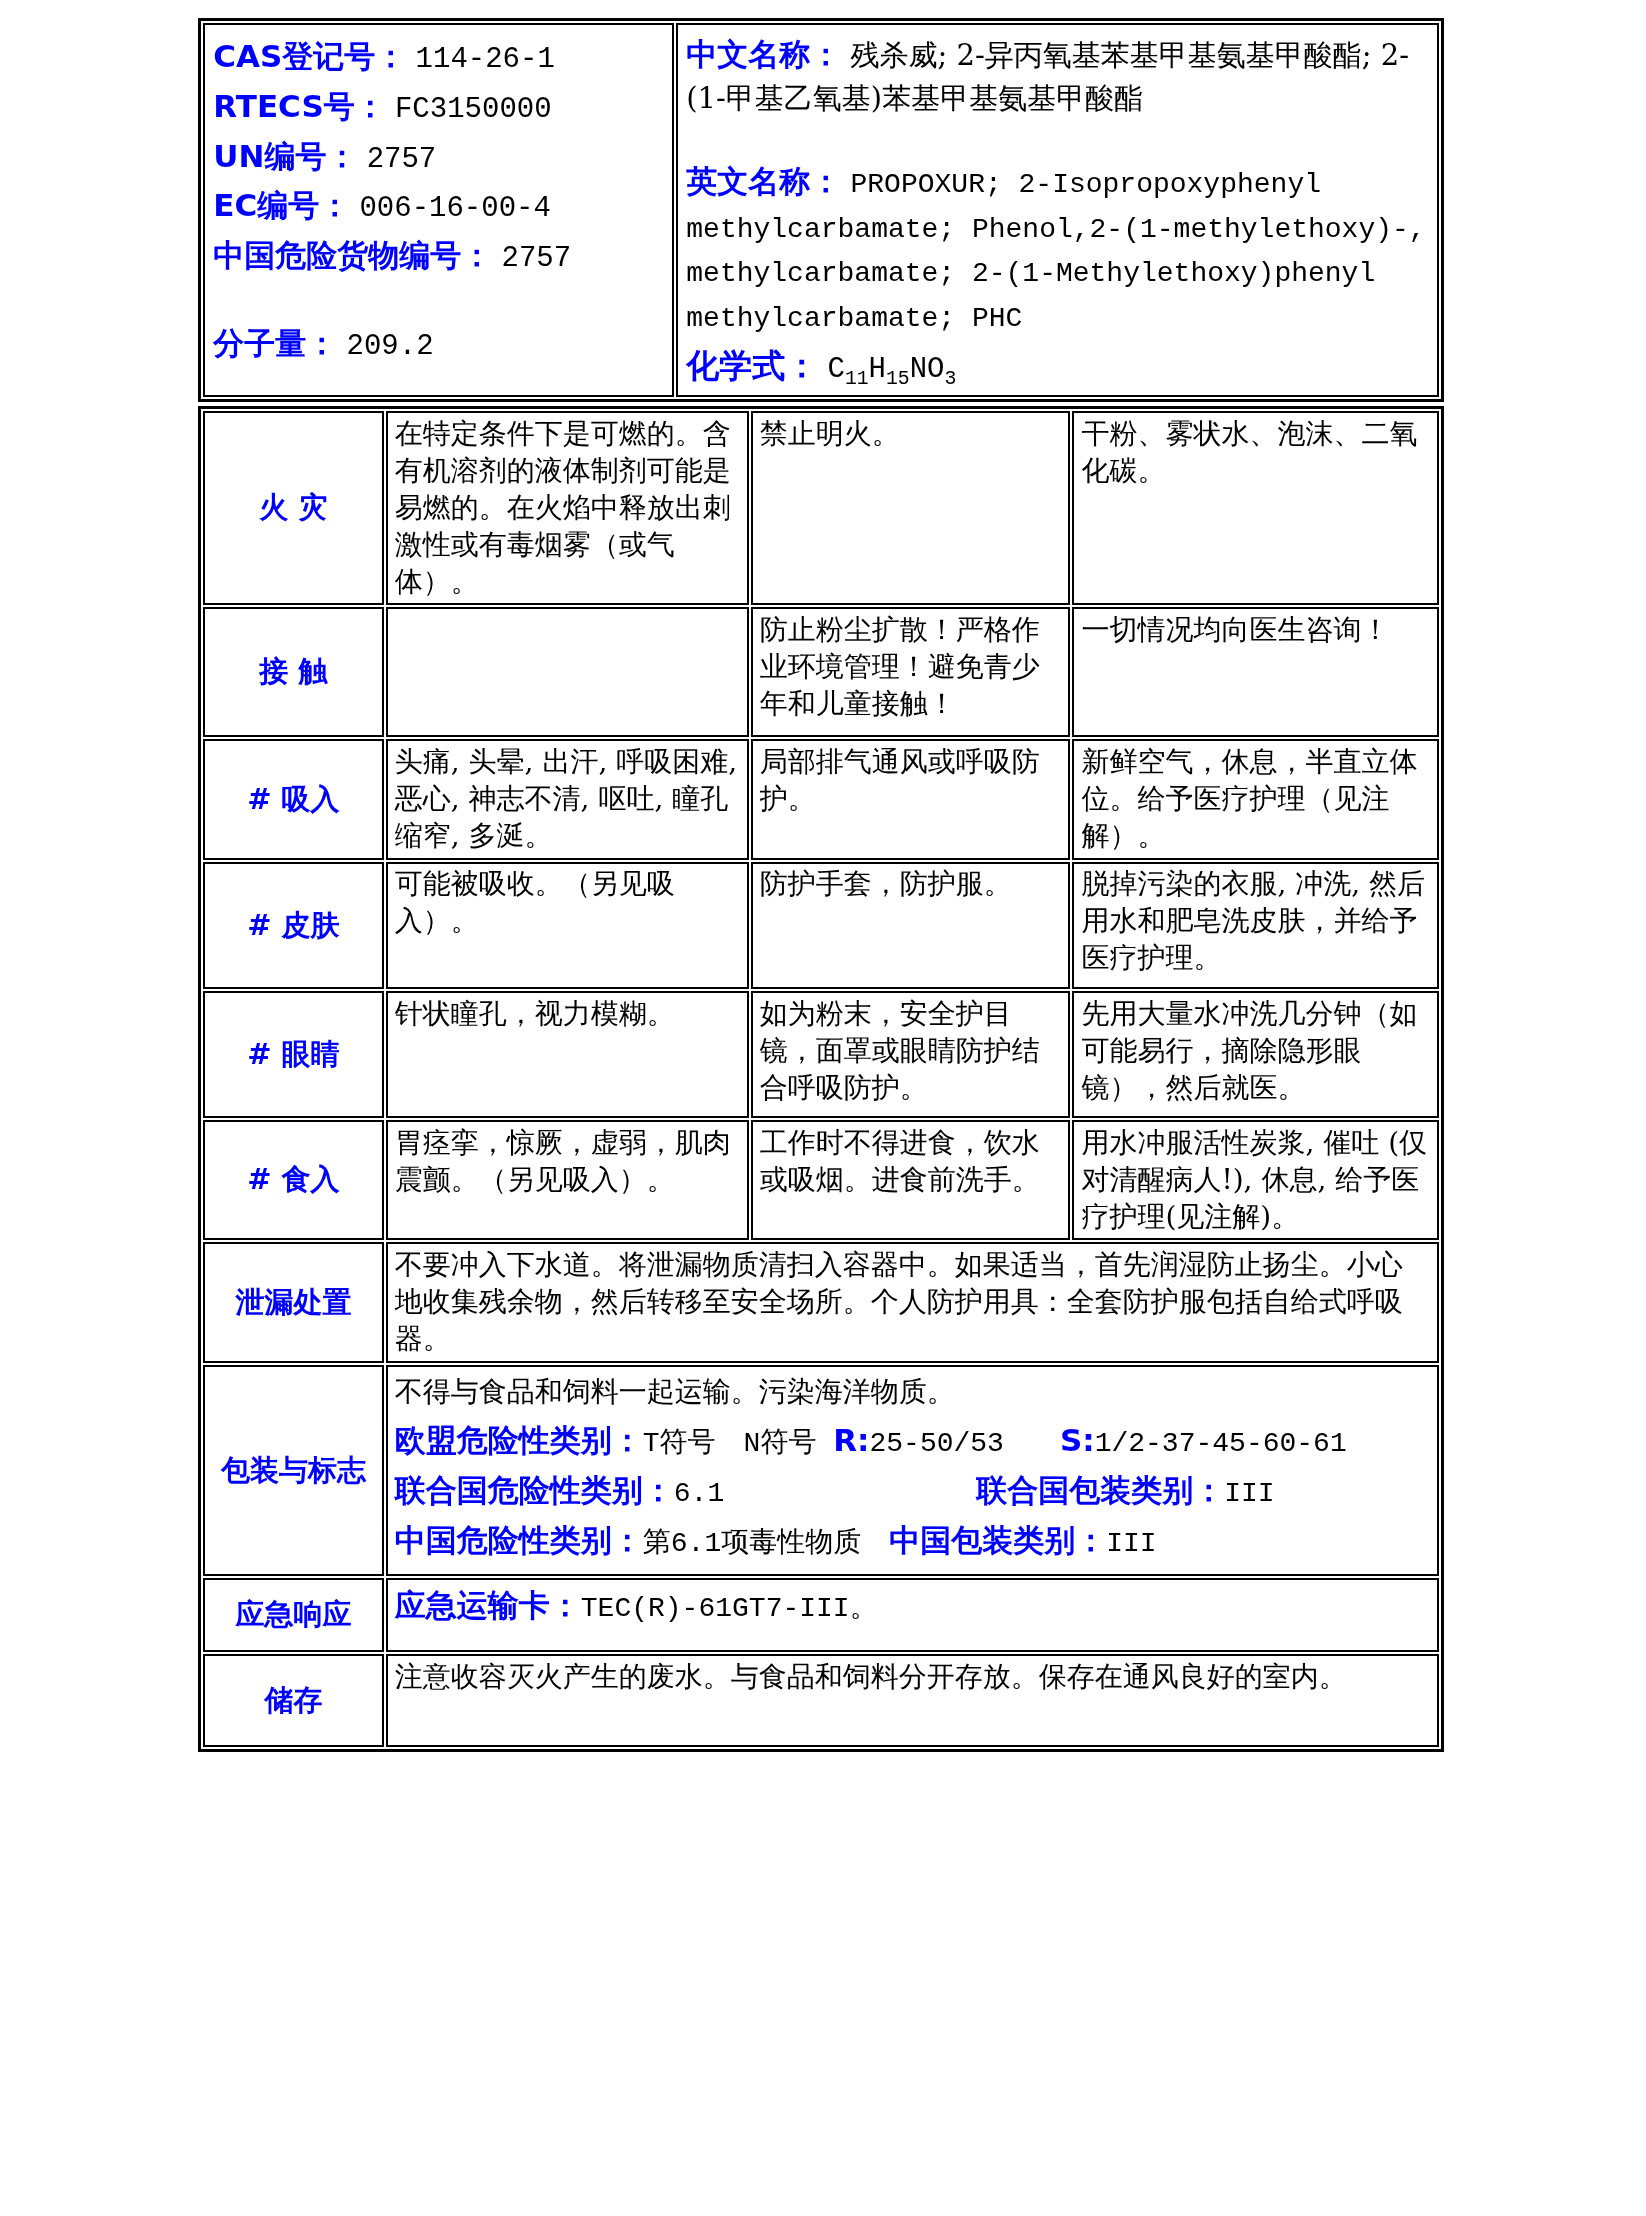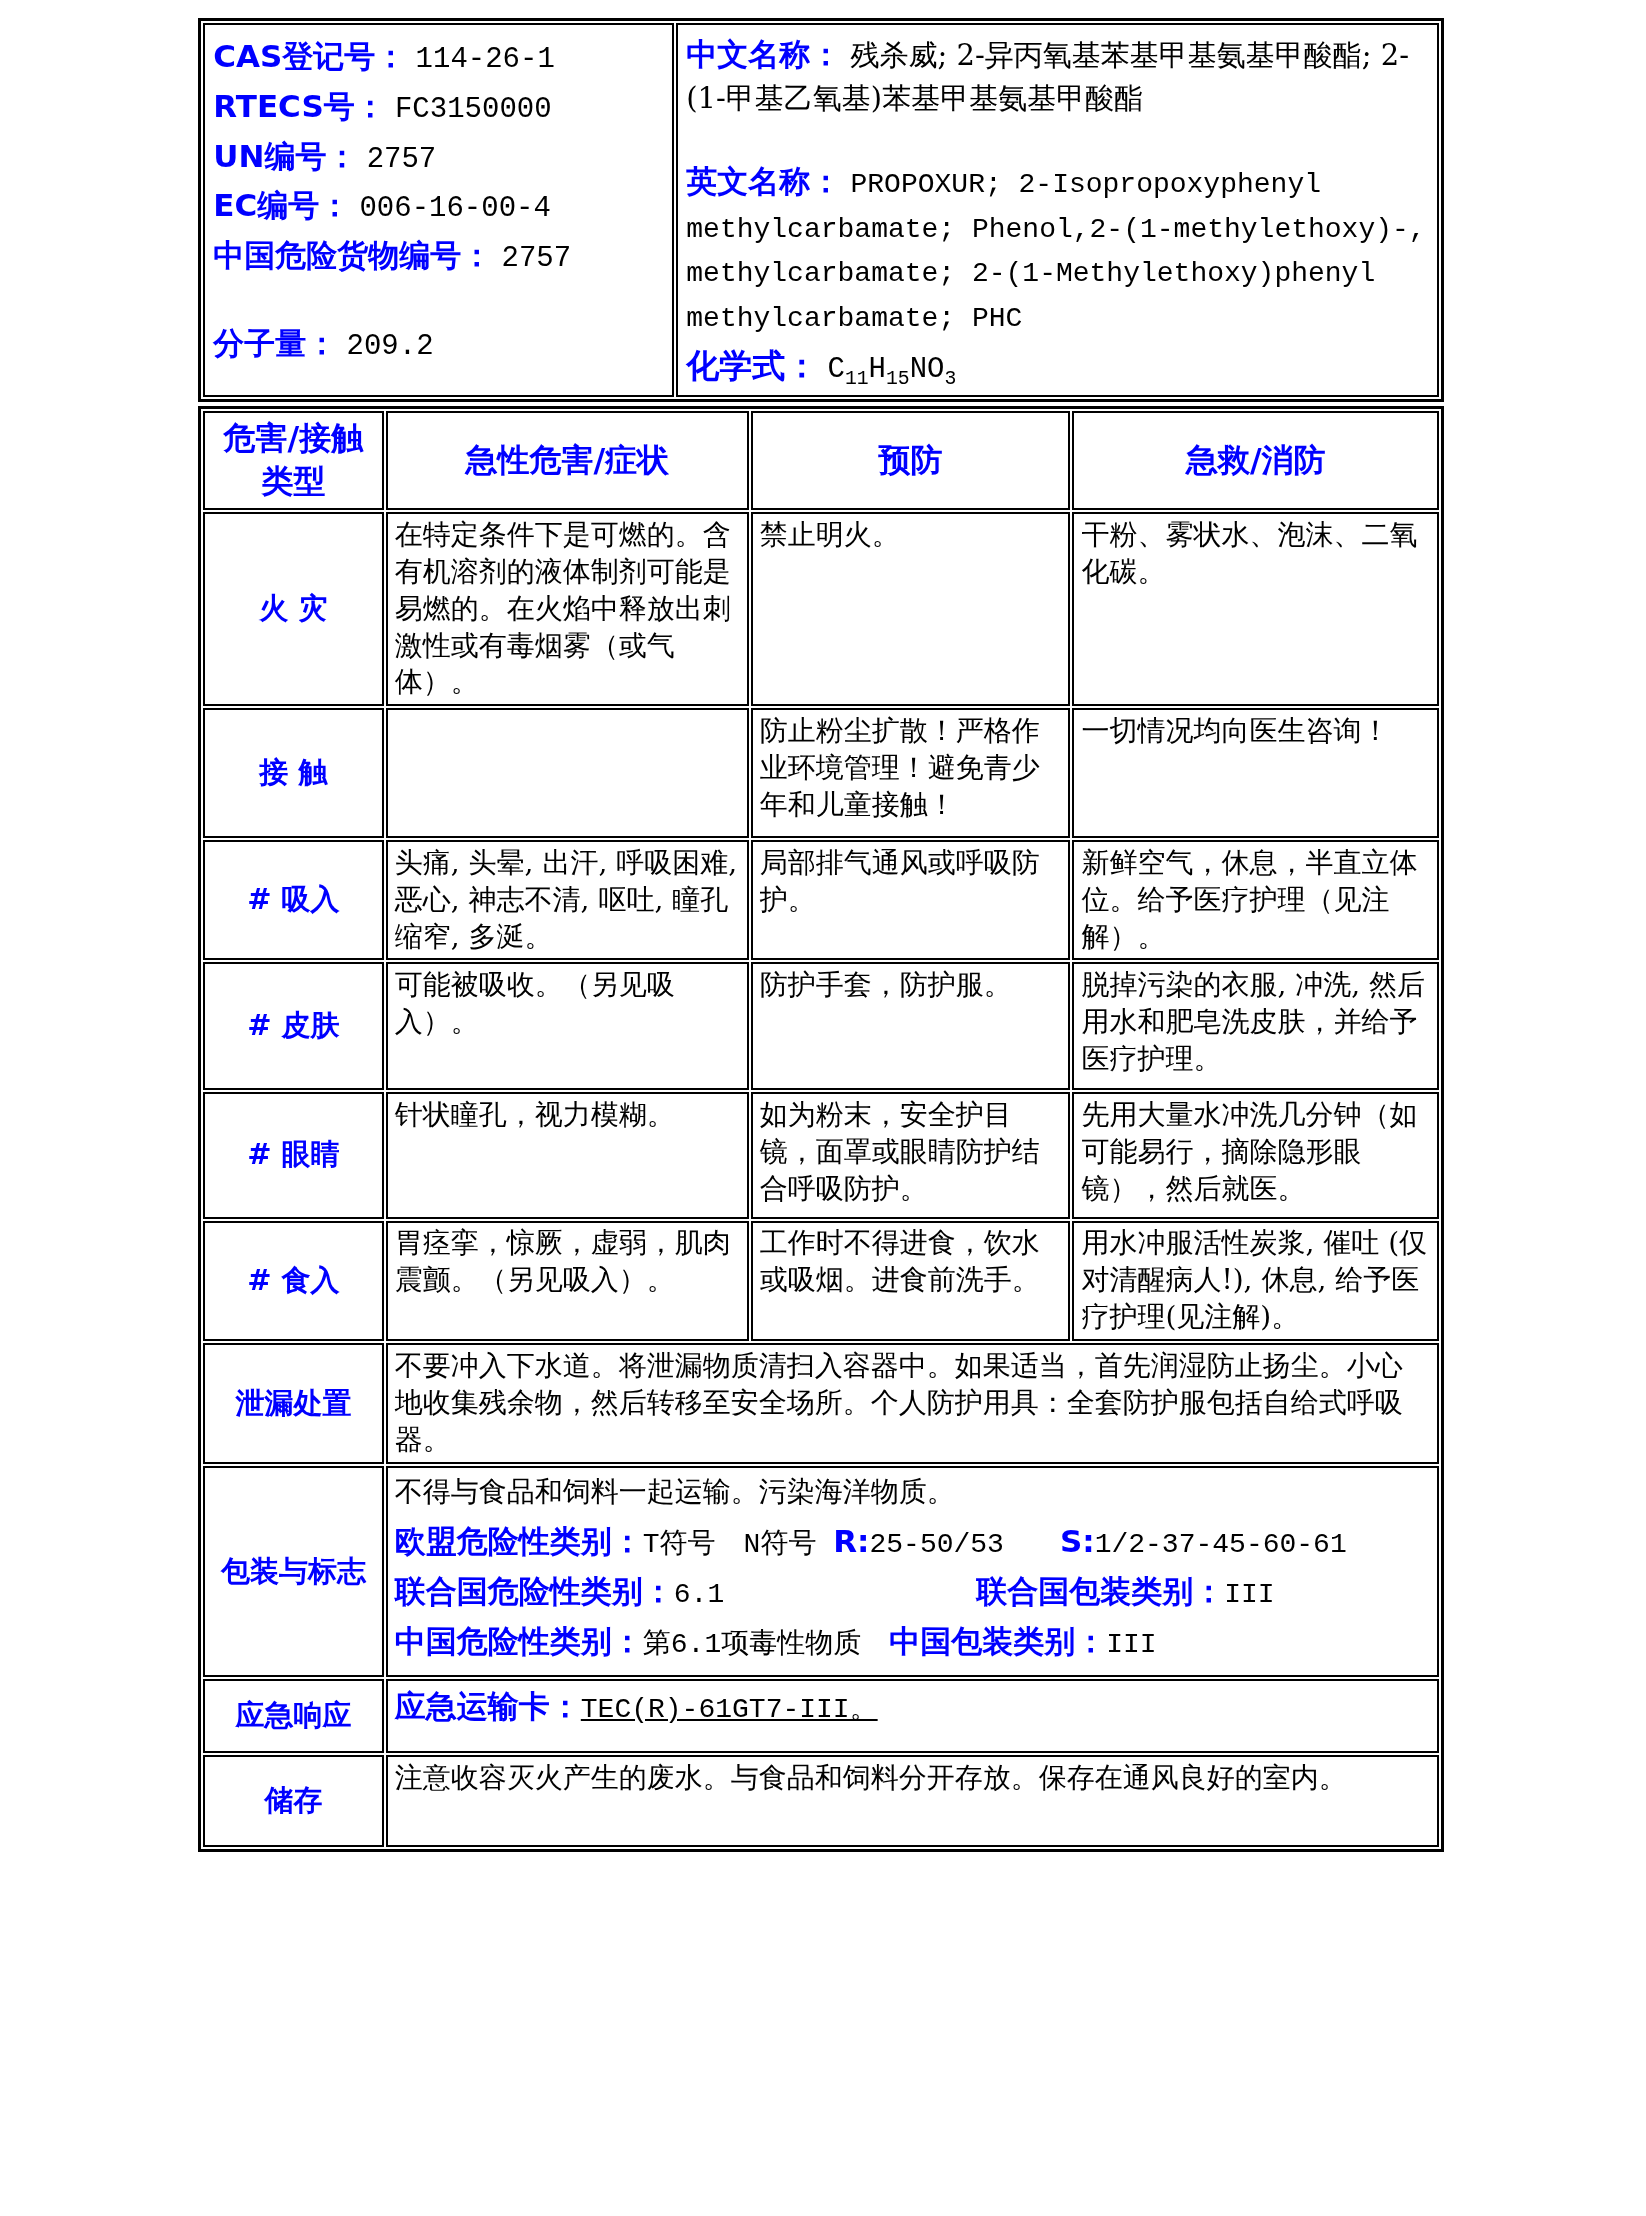--- a/index.html
+++ b/index.html
@@ -44,21 +44,21 @@
   .rowlab{
     color:#0000FF;font:bold 29px/1.3 "DejaVu Sans",sans-serif;
     text-align:center;vertical-align:middle !important;padding:2.8px 4.2px !important;
   }
   .cell{font-size:28px;line-height:1.32;padding:2.8px 7px !important;}
   .rich-line{white-space:pre-wrap;font-size:28px;line-height:1.58;}
   .rich-line .lbl{font-size:31px;}
   .rich-line .pln{font-family:"Liberation Mono","DejaVu Serif",serif;}
   .seg-line{white-space:pre-wrap;font-size:28px;line-height:1.45;}
   .seg-line .lbl{font-size:31px;}
-  .seg-line .pln{font-family:"Liberation Mono","DejaVu Serif",serif;text-decoration:underline;}
+  .seg-line .pln{font-family:"Liberation Mono","DejaVu Serif",serif;}
 </style>
 </head>
 <body>
 
 <div class="page">
 
 
 
   <table class="box">
     <tbody>
@@ -81,27 +81,20 @@
     </table>
 
   <table class="box">
     <colgroup>
       <col style="width:14.7%">
         <col style="width:29.5%">
         <col style="width:26%">
         <col style="width:29.8%">
     </colgroup>
     <tbody>
-        <tr>
-      <td class="hdr" style="height:82px">危害/接触
-类型</td>
-      <td class="hdr">急性危害/症状</td>
-      <td class="hdr">预防</td>
-      <td class="hdr">急救/消防</td>
-    </tr>
     <tr>
       <td class="rowlab" style="height:179px">火 灾</td>
       <td class="cell">在特定条件下是可燃的。含有机溶剂的液体制剂可能是易燃的。在火焰中释放出刺激性或有毒烟雾（或气体）。</td>
       <td class="cell">禁止明火。</td>
       <td class="cell">干粉、雾状水、泡沫、二氧化碳。</td>
     </tr>
     <tr>
       <td class="rowlab" style="height:120px">接 触</td>
       <td class="cell"></td>
       <td class="cell">防止粉尘扩散！严格作业环境管理！避免青少年和儿童接触！</td>

